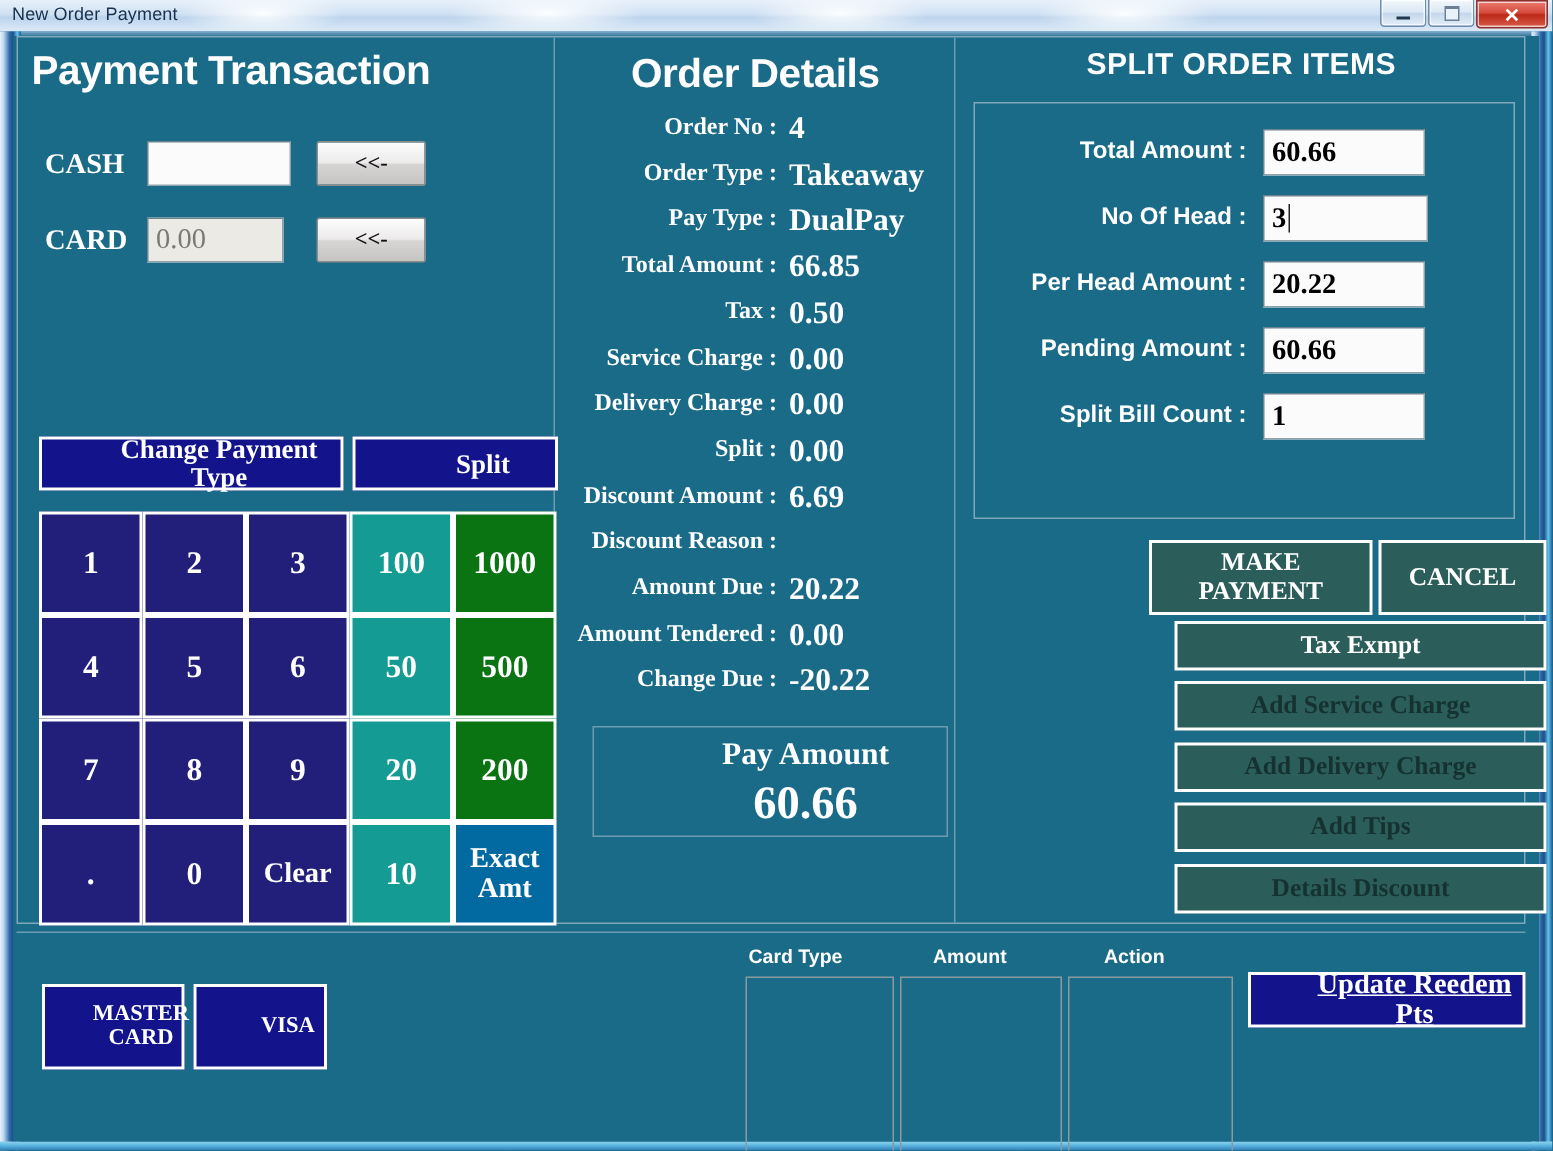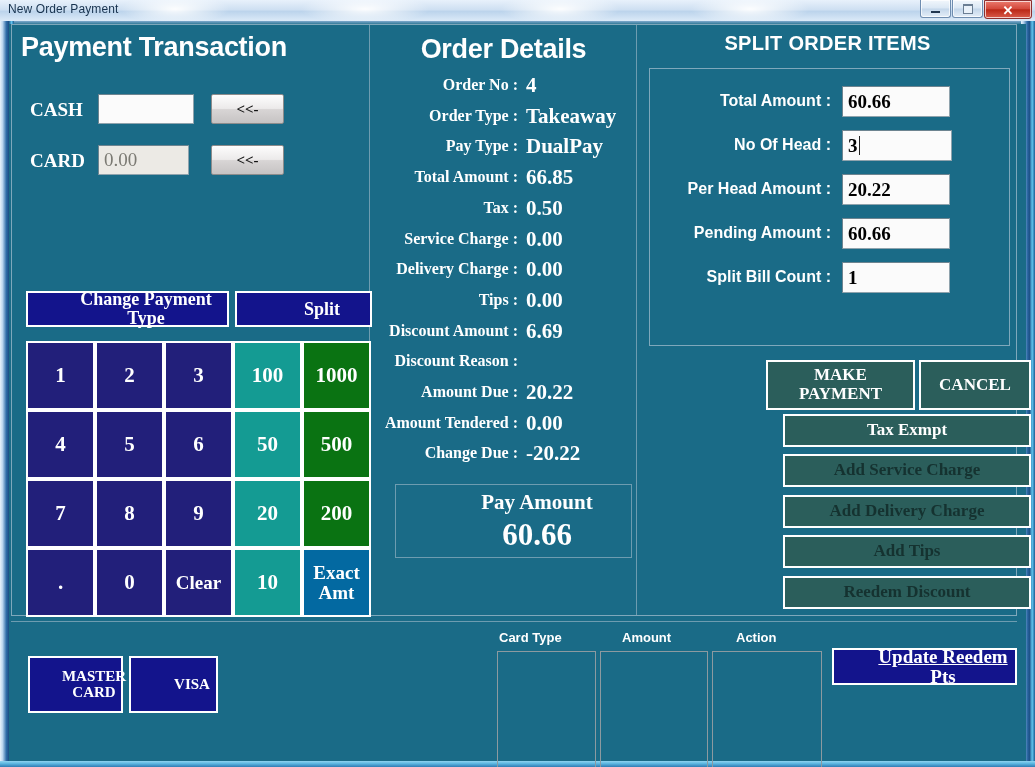--- a/index.html
+++ b/index.html
@@ -291,21 +291,21 @@
           </div>
           <div class="od-row" style="top: 205.5px;">
             <div class="od-lbl" style="right: 118px;">Service Charge :</div>
             <div class="od-val">0.00</div>
           </div>
           <div class="od-row" style="top: 236.2px;">
             <div class="od-lbl" style="right: 118px;">Delivery Charge :</div>
             <div class="od-val">0.00</div>
           </div>
           <div class="od-row" style="top: 266.9px;">
-            <div class="od-lbl" style="right: 118px;">Tips :</div>
+            <div class="od-lbl" style="right: 118px;">Split :</div>
             <div class="od-val">0.00</div>
           </div>
           <div class="od-row" style="top: 297.6px;">
             <div class="od-lbl" style="right: 118px;">Discount Amount :</div>
             <div class="od-val">6.69</div>
           </div>
           <div class="od-row" style="top: 328.3px;">
             <div class="od-lbl" style="right: 118px;">Discount Reason :</div>
             <div class="od-val"></div>
           </div>
@@ -348,21 +348,21 @@
         </div>
 
       <div class="abtn" style="left:128px;top:336px;width:149px;height:50px;white-space:pre-line;">MAKE
 PAYMENT</div>
       <div class="abtn" style="left:281px;top:336px;width:112px;height:50px;">CANCEL</div>
 
       <div class="abtn" style="left:145px;top:390px;width:248px;height:33px;">Tax Exmpt</div>
       <div class="abtn disabled" style="left:145px;top:430px;width:248px;height:33px;">Add Service Charge</div>
       <div class="abtn disabled" style="left:145px;top:471px;width:248px;height:33px;">Add Delivery Charge</div>
       <div class="abtn disabled" style="left:145px;top:511px;width:248px;height:33px;">Add Tips</div>
-      <div class="abtn disabled" style="left:145px;top:552px;width:248px;height:33px;">Reedem Discount</div>
+      <div class="abtn disabled" style="left:145px;top:552px;width:248px;height:33px;">Details Discount</div>
     </div>
 
     <div style="position:absolute;left:0;top:598px;width:1008px;height:139px;">
       <div class="ghdr" style="left:490px;top:8px;">Card Type</div>
       <div class="ghdr" style="left:613px;top:8px;">Amount</div>
       <div class="ghdr" style="left:727px;top:8px;">Action</div>
 
       <div class="gcol" style="left:488px;top:29px;width:99px;height:118px;"></div>
       <div class="gcol" style="left:591px;top:29px;width:108px;height:118px;"></div>
       <div class="gcol" style="left:703px;top:29px;width:110px;height:118px;"></div>

